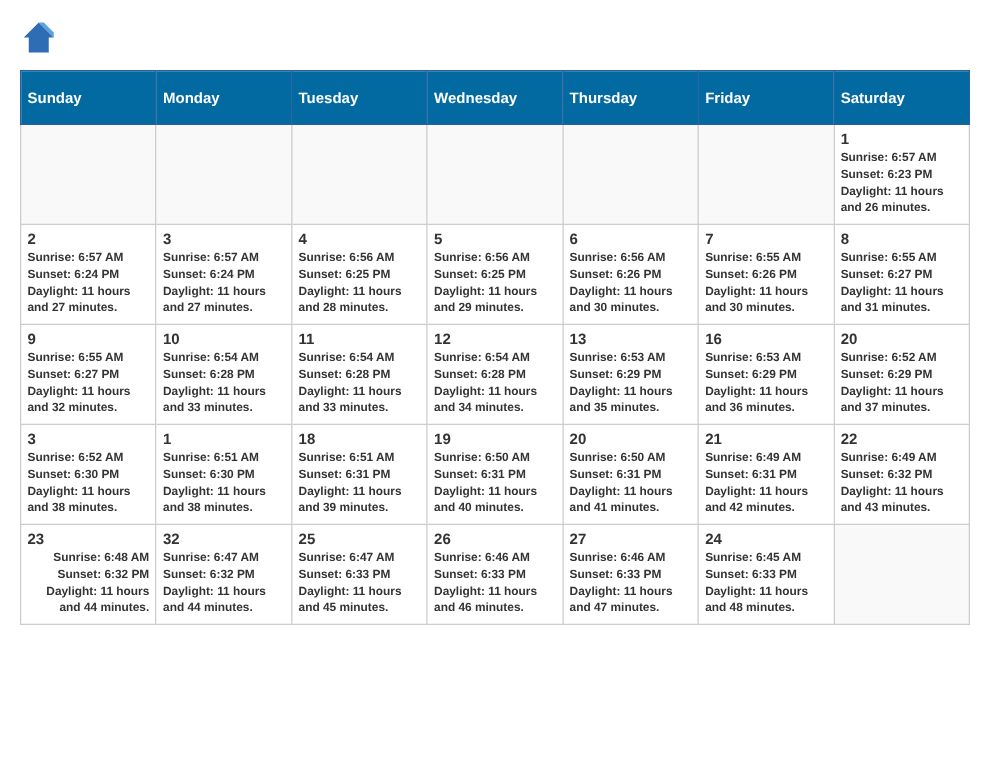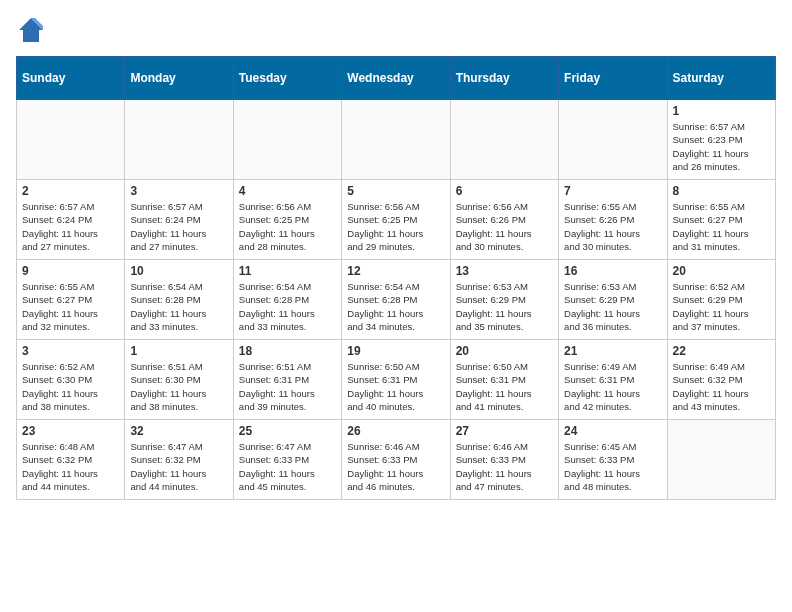--- a/index.html
+++ b/index.html
@@ -74,20 +74,21 @@
     .day-number {
       font-size: 12px;
       font-weight: bold;
       display: block;
       margin-bottom: 2px;
     }
     .day-info {
       font-size: 9.5px;
       color: #333;
       line-height: 1.4;
+      font-weight: bold;
     }
     tr.week-row td {
       height: 80px;
     }
   </style>
 </head>
 <body>
 
 <div class="header">
   <div class="logo">
@@ -286,21 +287,21 @@
           <span class="day-number">22</span>
           <div class="day-info" style="white-space: pre-line;">Sunrise: 6:49 AM
 Sunset: 6:32 PM
 Daylight: 11 hours
 and 43 minutes.</div>
         </td>
       </tr>
       <tr class="week-row">
         <td>
           <span class="day-number">23</span>
-          <div class="day-info" style="white-space: pre-line;">Sunrise: 6:48 AM
+          <div class="day-info" style="white-space: pre-line; text-align: right;">Sunrise: 6:48 AM
 Sunset: 6:32 PM
 Daylight: 11 hours
 and 44 minutes.</div>
         </td>
         <td>
           <span class="day-number">32</span>
           <div class="day-info" style="white-space: pre-line;">Sunrise: 6:47 AM
 Sunset: 6:32 PM
 Daylight: 11 hours
 and 44 minutes.</div>

